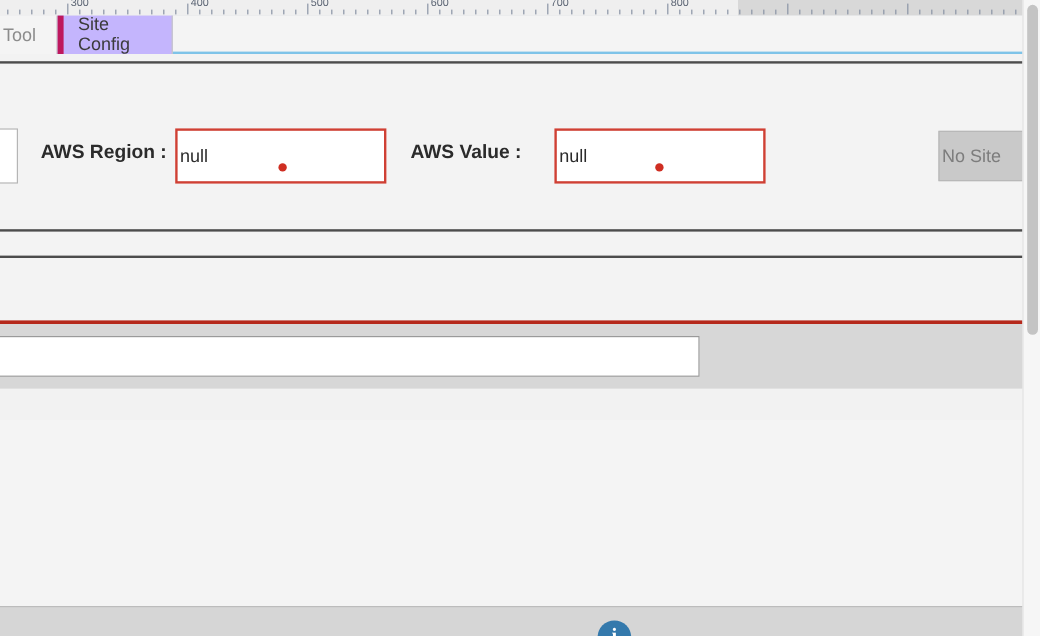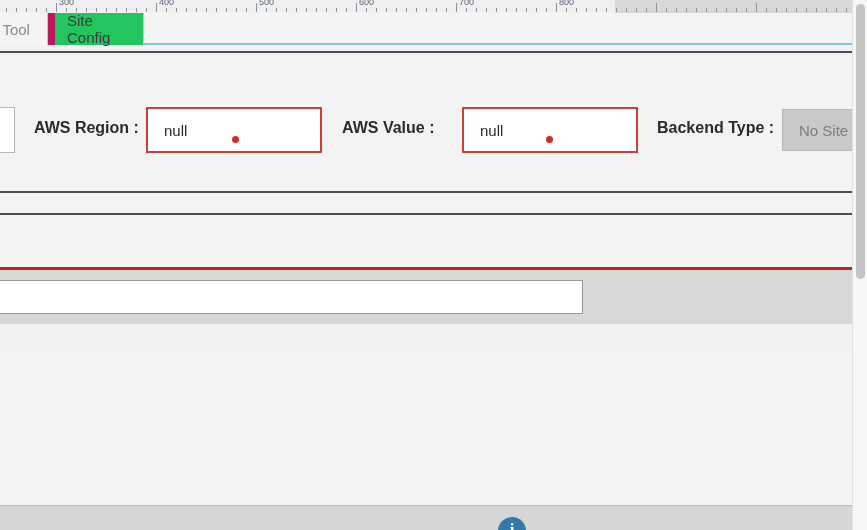--- a/index.html
+++ b/index.html
@@ -86,24 +86,24 @@
   }
   .tab.inactive {
     left: -26px;
     width: 74px;
     color: #8c8c8c;
     background: #f4f4f4;
   }
   .tab.active {
     left: 48px;
     width: 96px;
-    background: #22c55e;
+    background: #c4b5fd;
     color: #3b3b3b;
     font-weight: normal;
-    border-left: 7px solid #be185d;
+    border-left: 5px solid #be185d;
     border-right: 1px solid #c6c6c6;
   }
 
   
   .rule-dark {
     position: absolute;
     left: 0;
     width: 853px;
     height: 2px;
     background: #4c4c4c;
@@ -131,21 +131,21 @@
     top: 12px;
   }
   .txtbox {
     position: absolute;
     box-sizing: border-box;
     background: #ffffff;
     border: 2px solid #cf4034;
     height: 46px;
     display: flex;
     align-items: center;
-    padding-left: 16px;
+    padding-left: 2px;
     font-size: 15px;
     color: #2b2b2b;
   }
   .txtbox .dot {
     position: absolute;
     width: 7px; height: 7px;
     border-radius: 50%;
     background: #cf2e22;
     bottom: 8px;
   }
@@ -401,21 +401,20 @@
         <span>null</span>
         <span class="dot"></span>
       </div>
 
       <div class="field-label" id="aws-region-label">AWS Value :</div>
       <div class="txtbox" id="aws-region-input">
         <span>null</span>
         <span class="dot"></span>
       </div>
 
-      <div class="field-label" id="backend-type-label">Backend Type :</div>
       <div class="txtbox disabled" id="backend-type-input">
         <span>No Site</span>
       </div>
 
     </div>
   </div>
 
   <div class="band-strip" style="top:193px;height:20px"></div>
   <div class="rule-dark" style="top:191px"></div>
   <div class="rule-dark" style="top:213px"></div>

